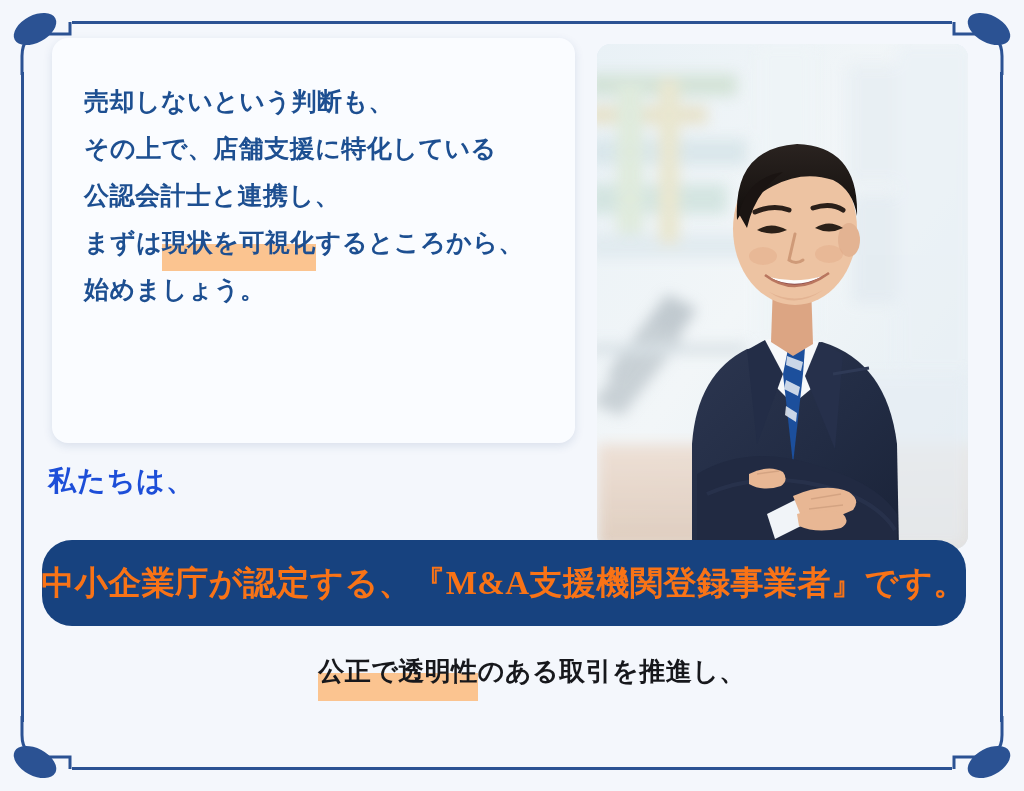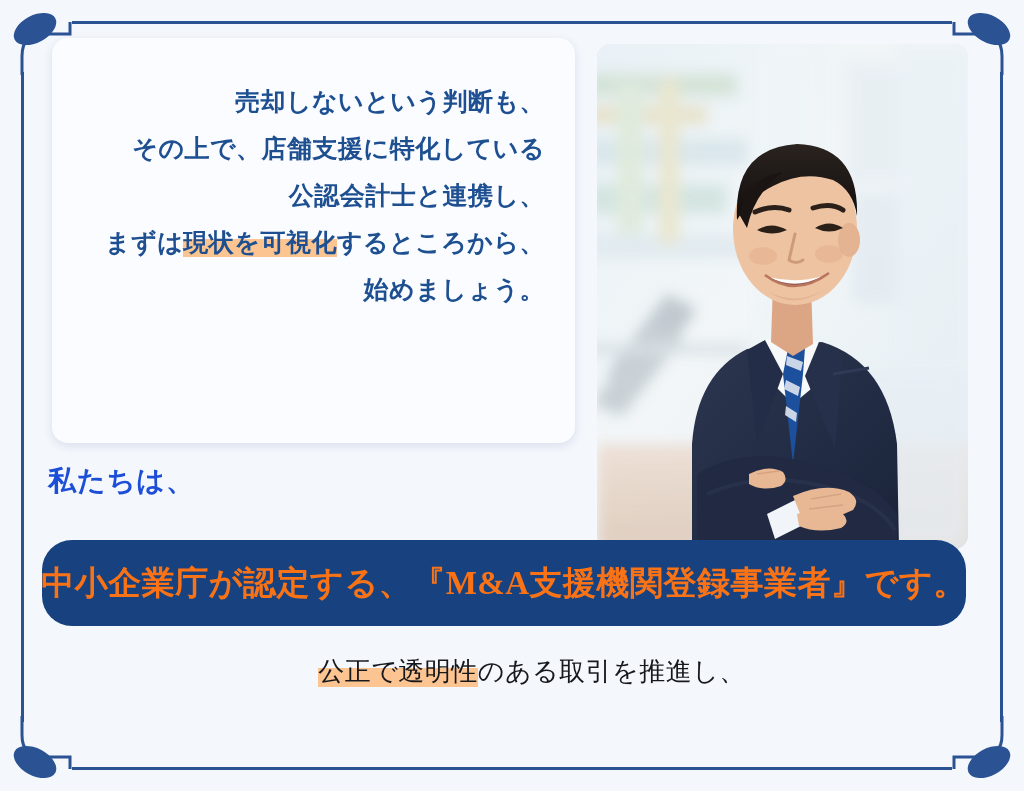--- a/index.html
+++ b/index.html
@@ -72,25 +72,24 @@
     box-shadow: 0 3px 10px rgba(40,70,120,0.13);
     padding: 40px 30px 0 32px;
   }
   .quote-line {
     color: #1d4f91;
     font-size: 25px;
     font-weight: 700;
     line-height: 47px;
     letter-spacing: 0.5px;
     white-space: nowrap;
-    text-align: right;
   }
   .hl {
     background: linear-gradient(to top, #fbc490 62%, rgba(251,196,144,0) 62%);
-    padding-bottom: 1px;
+    padding-bottom: 15px;
   }
 
   
   .lead {
     position: absolute;
     left: 48px;
     top: 462px;
     font-family: "Liberation Serif", "DejaVu Serif", serif;
     font-size: 28px;
     font-weight: 700;
@@ -124,21 +123,21 @@
   
   .caption {
     position: absolute;
     left: 0;
     right: 0;
     top: 648px;
     text-align: center;
   }
   .caption-line {
     font-size: 26px;
-    font-weight: 400;
+    font-weight: 700;
     color: #17181c;
     line-height: 47px;
     letter-spacing: 0.5px;
     white-space: nowrap;
     margin-left: 40px;
   }
 </style>
 </head>
 <body>
 

